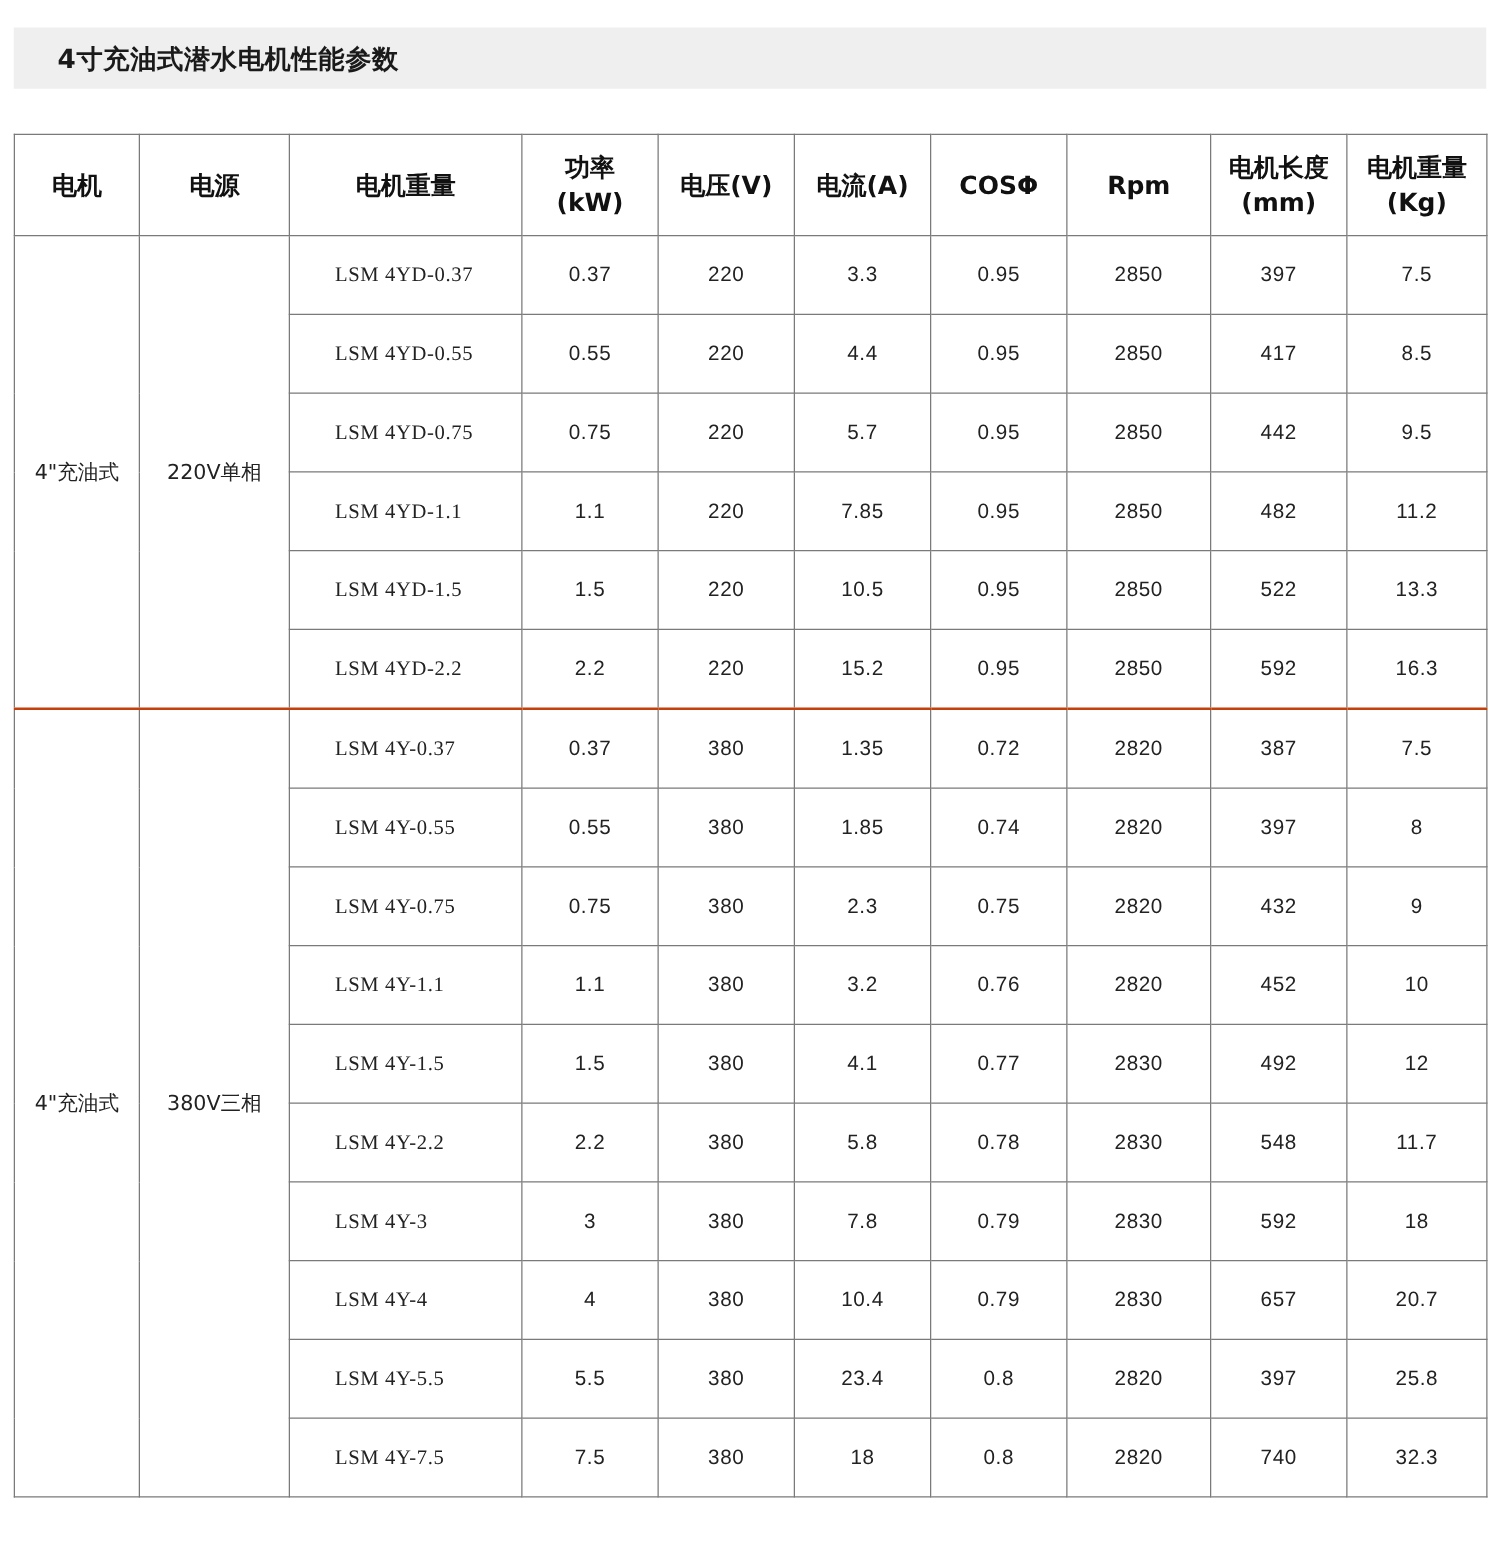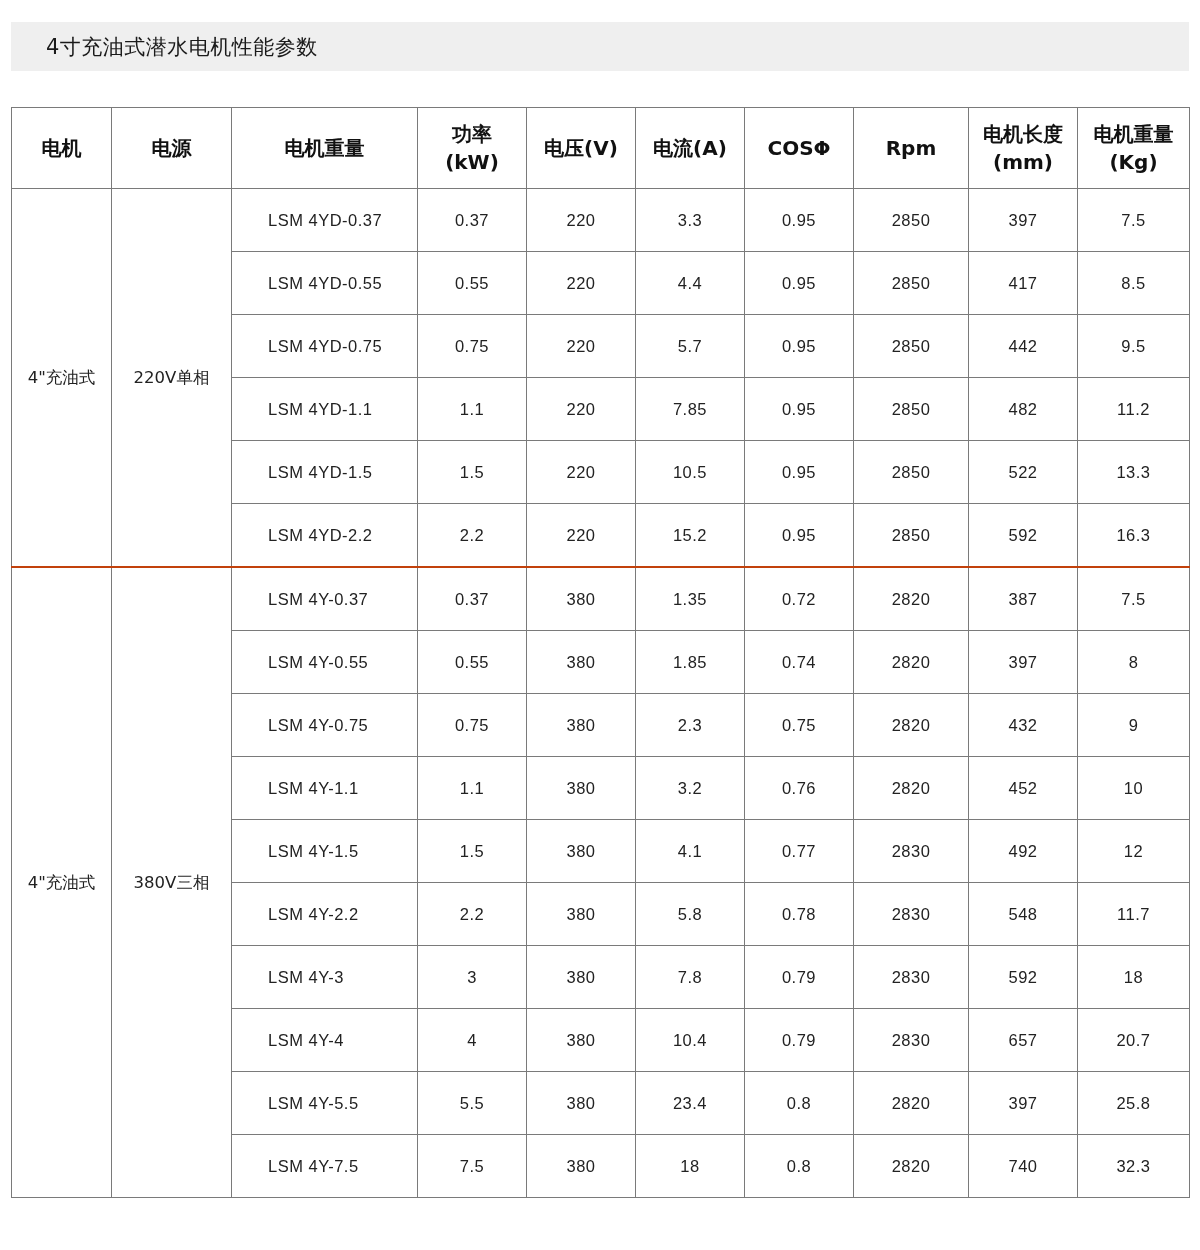--- a/index.html
+++ b/index.html
@@ -2,35 +2,35 @@
 <html><head>
   <meta charset="utf-8">
   <style>
     html, body { margin: 0; padding: 0; background: #ffffff; }
     body { width: 1200px; height: 1250px; position: relative; font-family: "Liberation Sans", sans-serif; color: #1a1a1a; }
     .title-bar {
       position: absolute; left: 11px; top: 22px; width: 1178px; height: 49px;
       background: #efefef; box-sizing: border-box; padding-left: 35px;
       display: flex; align-items: center;
     }
-    .title-bar h1 { margin: 0; font-size: 21px; font-weight: normal; color: #1a1a1a; font-family: "DejaVu Sans", sans-serif; letter-spacing: 0.5px; }
+    .title-bar h1 { margin: 0; font-size: 21px; font-weight: bold; color: #1a1a1a; font-family: "DejaVu Sans", sans-serif; letter-spacing: 0.5px; }
     table.spec {
       position: absolute; left: 11px; top: 107px;
       border-collapse: collapse; table-layout: fixed;
       width: 1178px;
       border-radius: 25px;
     }
     table.spec th, table.spec td {
       border: 1.5px solid #7a7a7a; text-align: center; vertical-align: middle; padding: 0;
     }
     table.spec th {
       height: 80px; font-family: "DejaVu Sans", sans-serif; font-weight: bold; font-size: 20px; line-height: 28px; color: #111;
     }
     table.spec td { height: 62px; font-size: 16.5px; color: #222; letter-spacing: 0.5px; }
-    table.spec td.model { text-align: left; padding-left: 36px; }
+    table.spec td.model { text-align: left; padding-left: 36px; font-family: Liberation Serif, serif; }
     table.spec td.group { font-family: "DejaVu Sans", sans-serif; font-size: 16.5px; letter-spacing: 0; }
     table.spec tr.group-start td { border-top: 2px solid #c2410c; }
     .hdr-line { display: block; }
   </style>
 </head>
 <body>
 
 <div class="title-bar">
   <h1>4寸充油式潜水电机性能参数</h1>
 </div>

